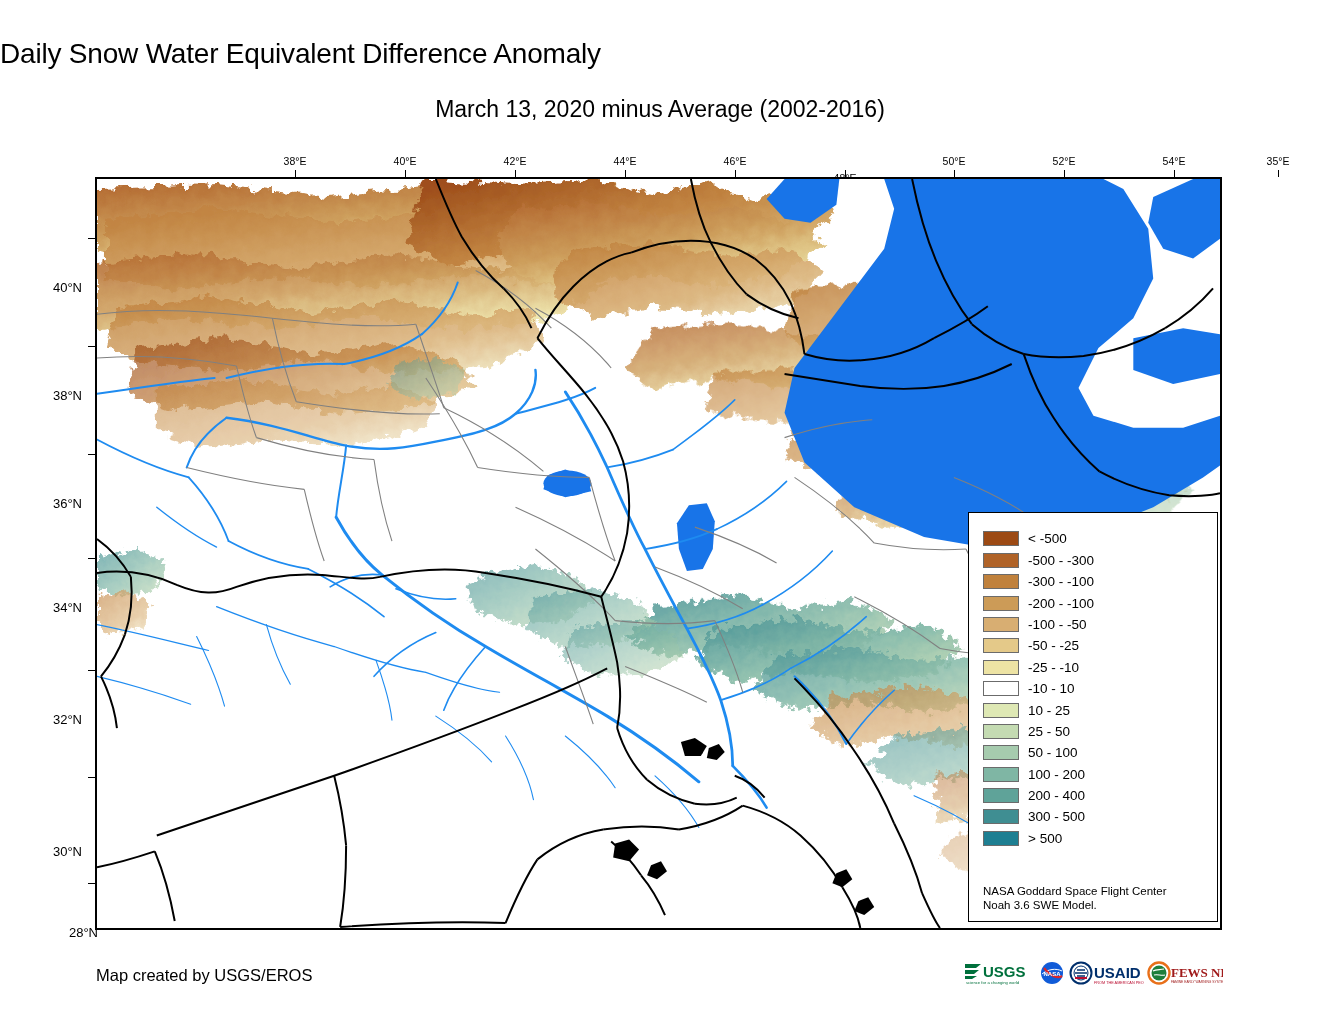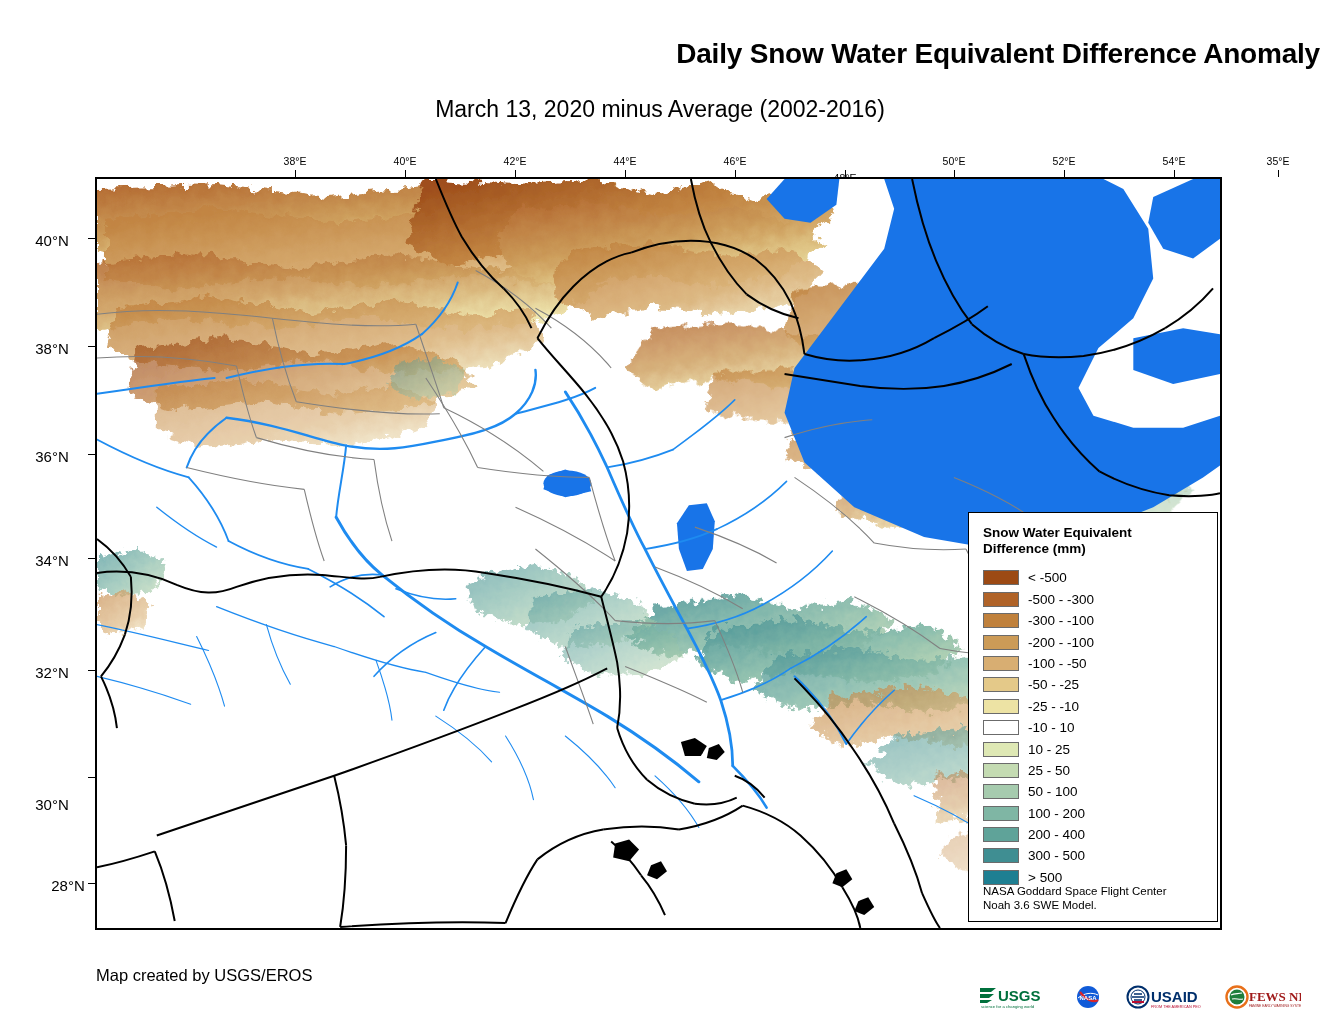--- a/index.html
+++ b/index.html
@@ -1,52 +1,52 @@
 <!DOCTYPE html>
 <html><head>
 <meta charset="utf-8">
 <style>
   html,body{margin:0;padding:0;background:#fff;}
   body{width:1320px;height:1020px;position:relative;overflow:hidden;
        font-family:"Liberation Sans","DejaVu Sans",sans-serif;color:#000;}
 
   
-  #title{position:absolute;top:38px;left:0;width:1320px;text-align:right;
-         font-size:28px;font-weight:bold;letter-spacing:-.2px;}
+  #title{position:absolute;top:38px;left:0;width:1320px;text-align:left;
+         font-size:28px;font-weight:normal;letter-spacing:-.2px;}
   #subtitle{position:absolute;top:96px;left:0;width:1320px;text-align:center;
             font-size:23px;font-weight:normal;}
 
   
   #map-frame{position:absolute;left:95px;top:177px;width:1127px;height:753px;
              border:2px solid #000;box-sizing:border-box;background:#fff;overflow:hidden;}
   #map-canvas{position:absolute;left:0;top:0;width:100%;height:100%;}
 
   
   .lon-label{position:absolute;font-size:10.5px;text-align:center;width:60px;
              transform:translateX(-30px);white-space:nowrap;}
   .lon-tick{position:absolute;width:1px;height:7px;background:#000;top:170px;}
-  .lat-label{position:absolute;font-size:15px;text-align:center;width:60px;
-             transform:translateY(-6px);white-space:nowrap;}
+  .lat-label{position:absolute;font-size:13px;text-align:right;width:60px;
+             transform:translateY(-6px);white-space:nowrap;margin-top:48px;}
   .lat-tick{position:absolute;height:1px;width:7px;background:#000;left:88px;}
 
   
   #legend{position:absolute;left:968px;top:512px;width:250px;height:410px;
           background:#fff;border:1.5px solid #000;box-sizing:border-box;padding:12px 0 0 14px;}
   #legend-title{font-size:13.5px;font-weight:bold;line-height:16px;margin-bottom:7px;
                 width:200px;}
   .legend-row{display:flex;align-items:flex-end;height:21.4px;}
   .swatch{width:36px;height:15px;border:1.5px solid #6b6b6b;box-sizing:border-box;
           flex:0 0 auto;}
   .legend-label{font-size:13.5px;margin-left:9px;white-space:nowrap;}
   #legend-source{position:absolute;left:14px;bottom:9px;font-size:11.5px;line-height:13.5px;}
 
   
   #credit{position:absolute;left:96px;top:966px;font-size:16.5px;}
-  #logos{position:absolute;left:978px;top:979px;width:245px;height:36px;
-         display:flex;align-items:center;gap:24px;}
+  #logos{position:absolute;left:978px;top:955px;width:245px;height:36px;
+         display:flex;align-items:center;gap:3px;justify-content:flex-end;}
   .logo{height:30px;display:flex;align-items:center;}
 </style>
 </head>
 <body>
 
 <div id="title">Daily Snow Water Equivalent Difference Anomaly</div>
 <div id="subtitle">March 13, 2020 minus Average (2002-2016)</div>
 
 <div id="axis-labels">
     <div class="lon-label" style="left: 295px; top: 155px;">38°E</div>
@@ -386,24 +386,20 @@
       <path d="M520,668 L534,664 L544,674 L534,686 L518,682 Z"></path>
       <path d="M556,690 L566,686 L572,696 L562,704 L552,700 Z"></path>
       <path d="M742,698 L752,694 L758,704 L748,712 L738,708 Z"></path>
       <path d="M764,726 L774,722 L780,732 L770,740 L760,736 Z"></path>
       <circle cx="606" cy="576" r="2"></circle>
     </g>
   </svg>
 </div>
 
 <div id="legend">
-  <div id="legend-title">
-    <span>Snow Water Equivalent</span><br>
-    <span>Difference (mm)</span>
-  </div>
   <div id="legend-entries">
       <div class="legend-row">
         <div class="swatch" style="background: rgb(156, 74, 20);"></div>
         <div class="legend-label">&lt; -500</div>
       </div>
       <div class="legend-row">
         <div class="swatch" style="background: rgb(176, 99, 40);"></div>
         <div class="legend-label">-500 - -300</div>
       </div>
       <div class="legend-row">

